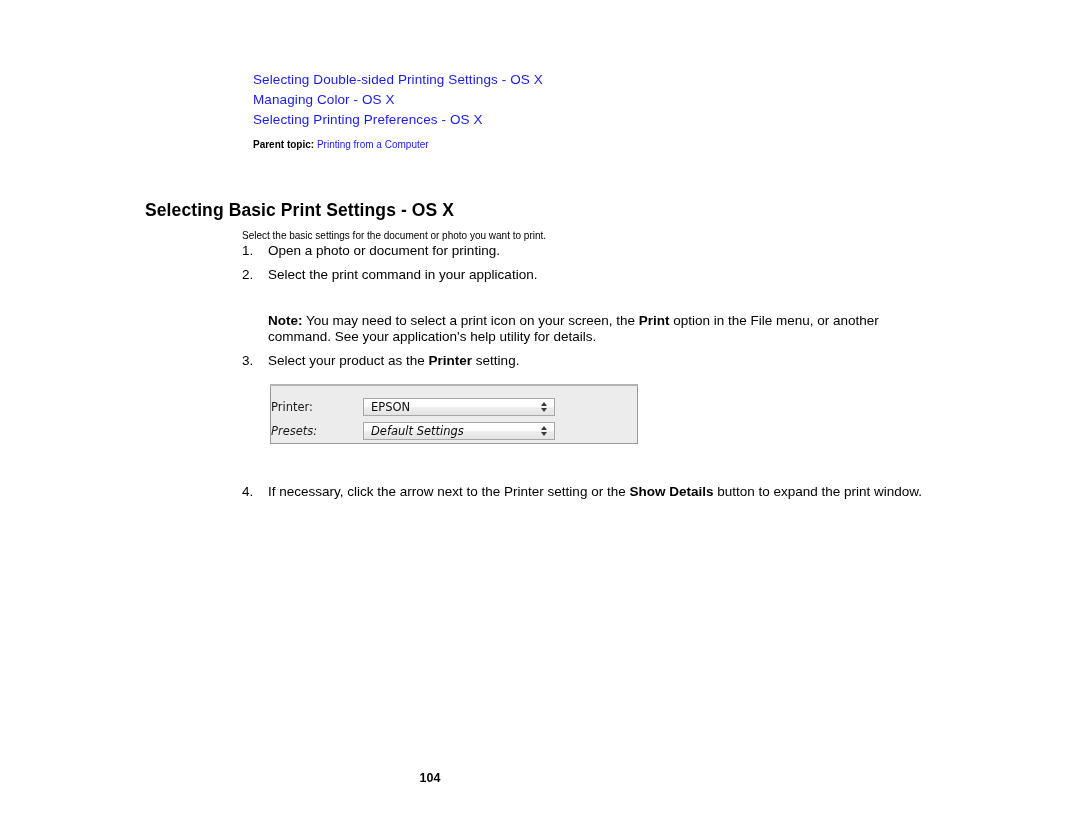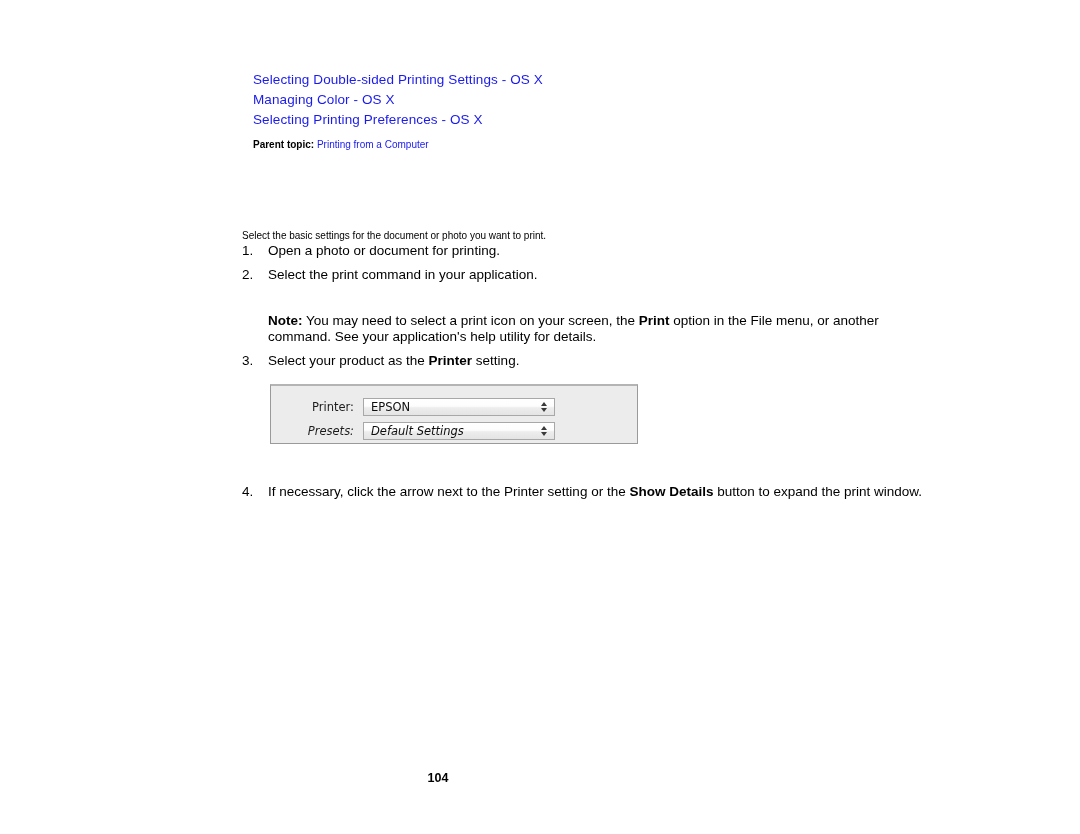--- a/index.html
+++ b/index.html
@@ -147,21 +147,20 @@
     width: 100%;
     height: 20px;
     display: flex;
     align-items: center;
   }
   .dialog-row.row-printer { top: 11px; }
   .dialog-row.row-presets { top: 35px; font-style: italic; }
 
   .dialog-label {
     width: 92px;
-    text-align: right;
     padding-right: 9px;
     font-size: 11.5px;
     color: #1c1c1c;
     box-sizing: border-box;
     font-family: "DejaVu Sans", sans-serif;
   }
   .dialog-field {
     position: relative;
     width: 192px;
     height: 18px;
@@ -201,21 +200,21 @@
     border-bottom: 4px solid #3a3a3a;
     margin-bottom: 2px;
   }
   .stepper .tri-down {
     border-top: 4px solid #3a3a3a;
   }
 
   
   .page-number {
     position: absolute;
-    left: 8px;
+    left: 0;
     top: 771px;
     width: 860px;
     text-align: center;
     font-size: 12.5px;
     font-weight: bold;
     color: #000000;
   }
 </style>
 </head>
 <body>
@@ -226,20 +225,21 @@
     <a class="toc-link" href="#">Selecting Double-sided Printing Settings - OS X</a>
     <a class="toc-link" href="#">Managing Color - OS X</a>
     <a class="toc-link" href="#">Selecting Printing Preferences - OS X</a>
 
     <div class="parent-topic">
       <span class="parent-topic-label">Parent topic:</span>
       <a class="parent-topic-link" href="#">Printing from a Computer</a>
     </div>
   </div>
 
+  <h1 class="section-heading">Selecting Basic Print Settings - OS X</h1>
 
   <p class="intro">Select the basic settings for the document or photo you want to print.</p>
 
   <div class="steps">
     <div class="step">
       <span class="step-num">1.</span>
       <span class="step-text">Open a photo or document for printing.</span>
     </div>
     <div class="step">
       <span class="step-num">2.</span>

